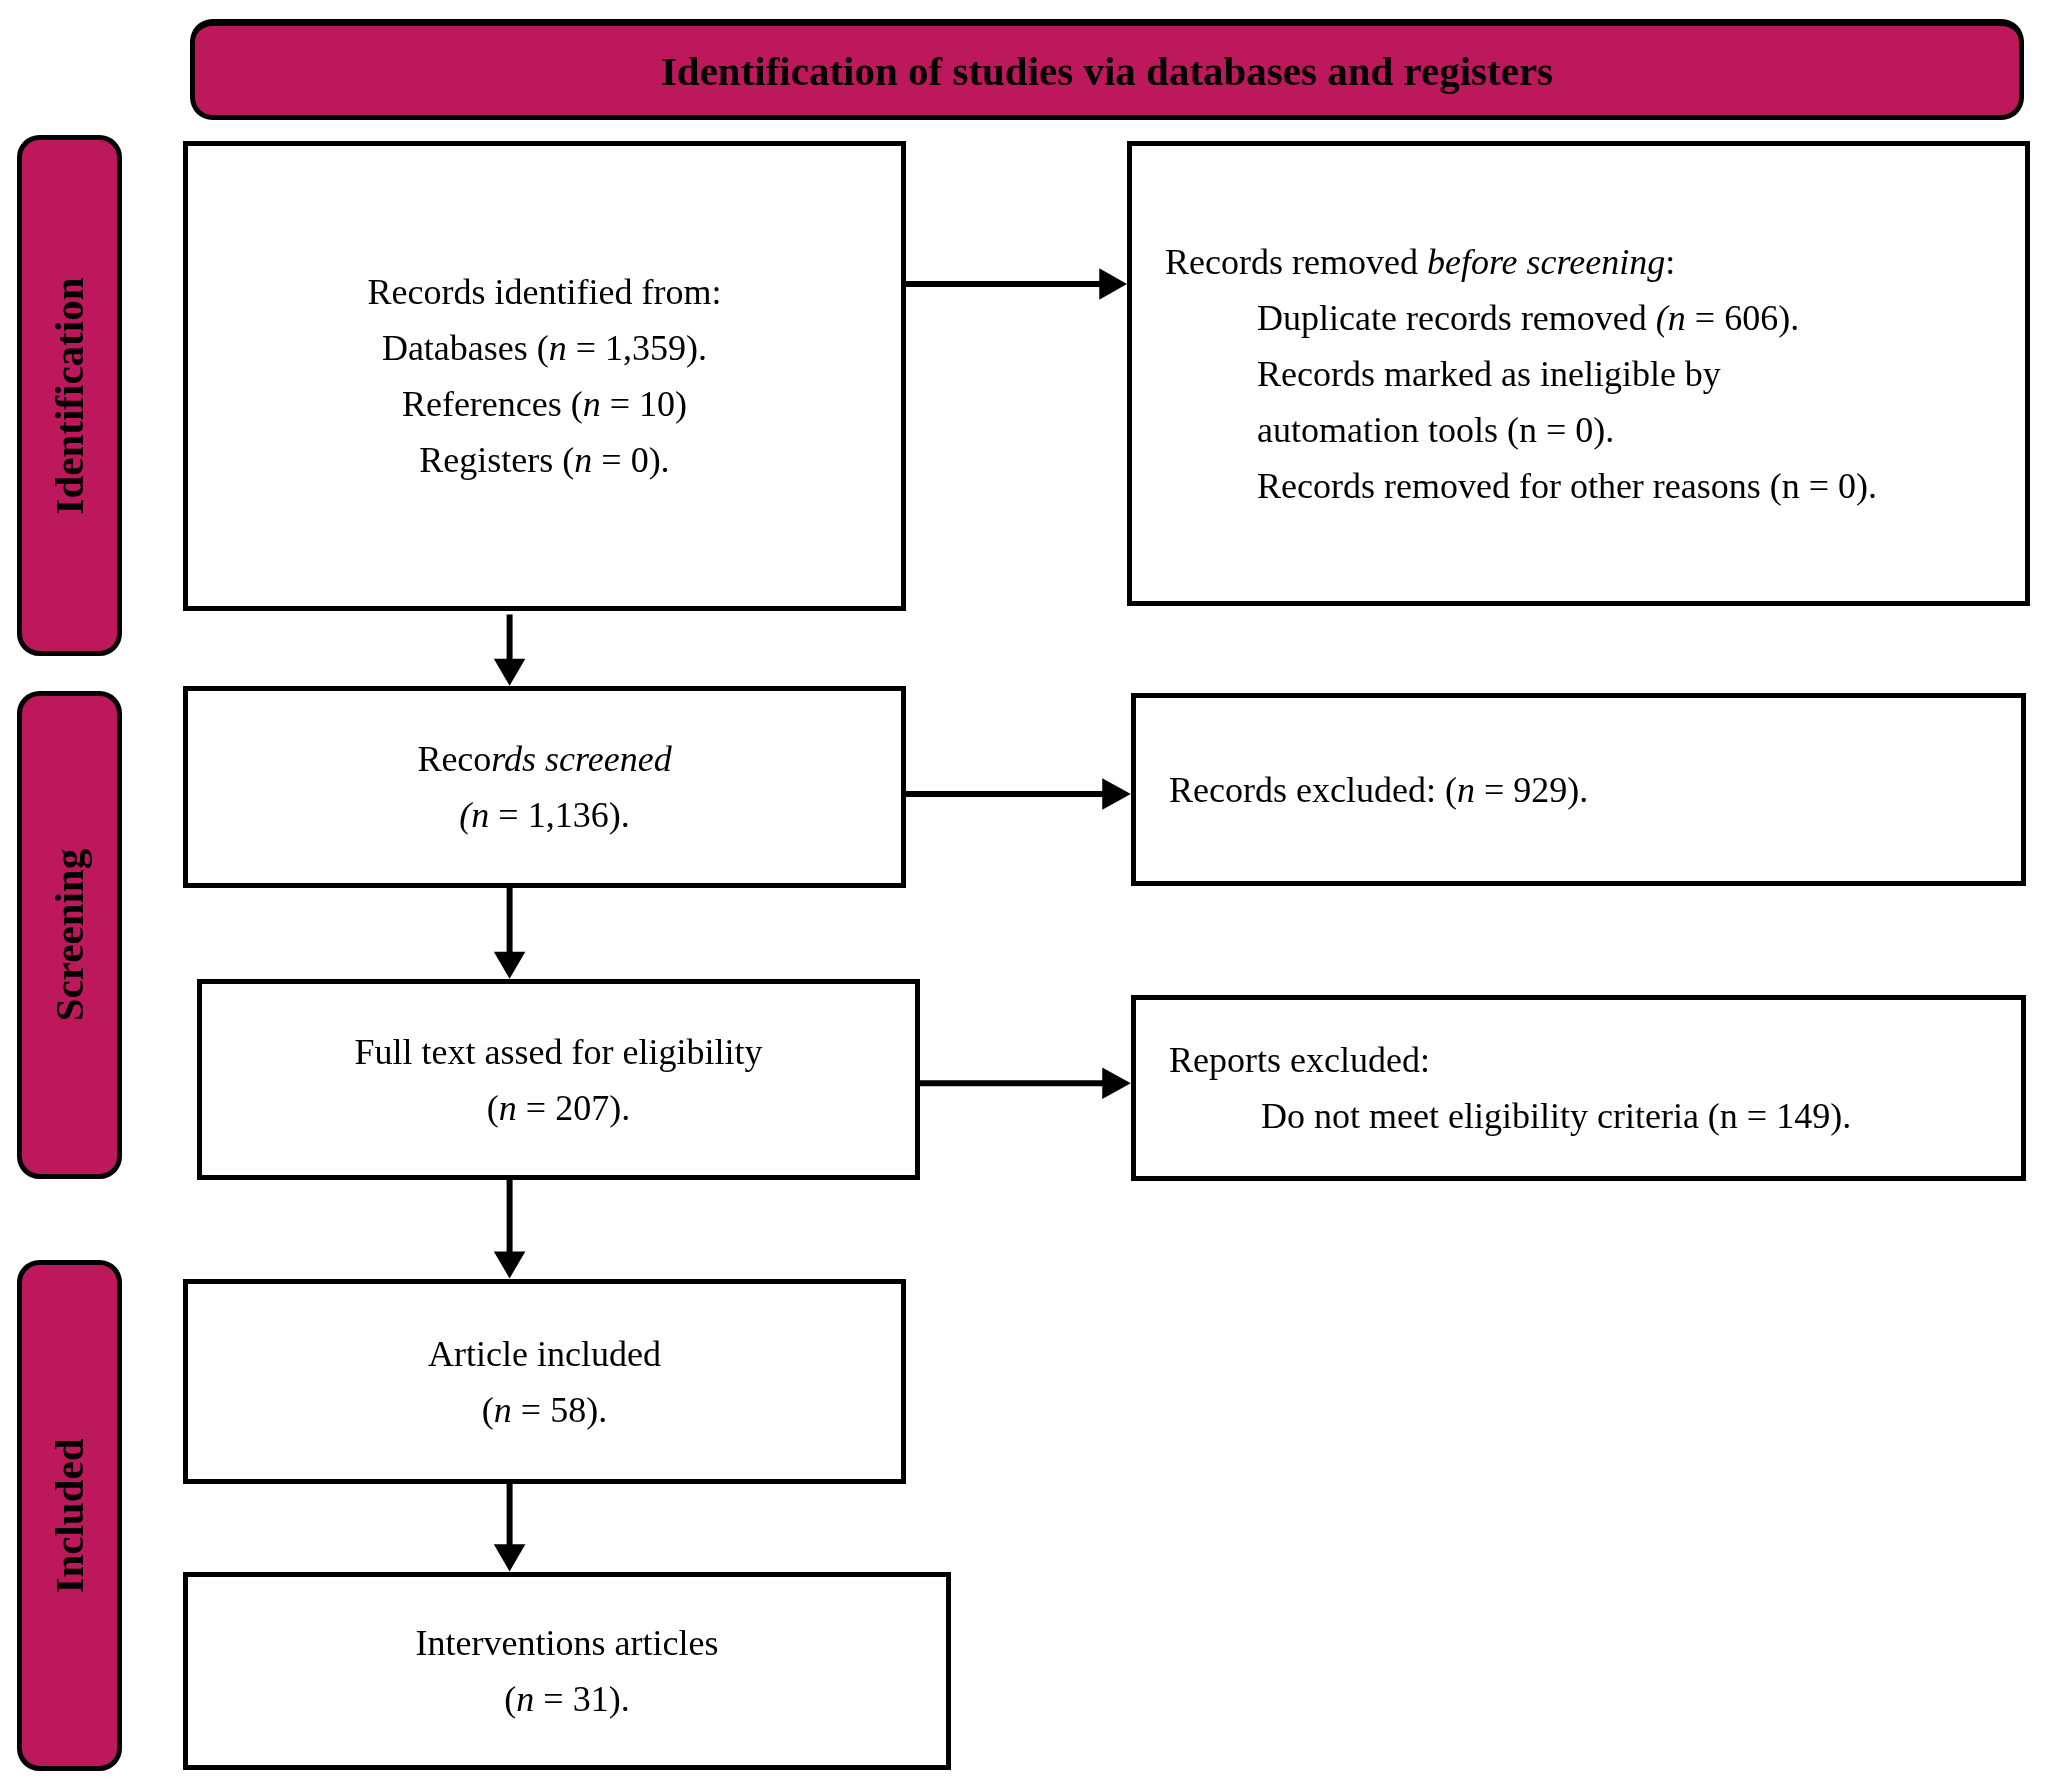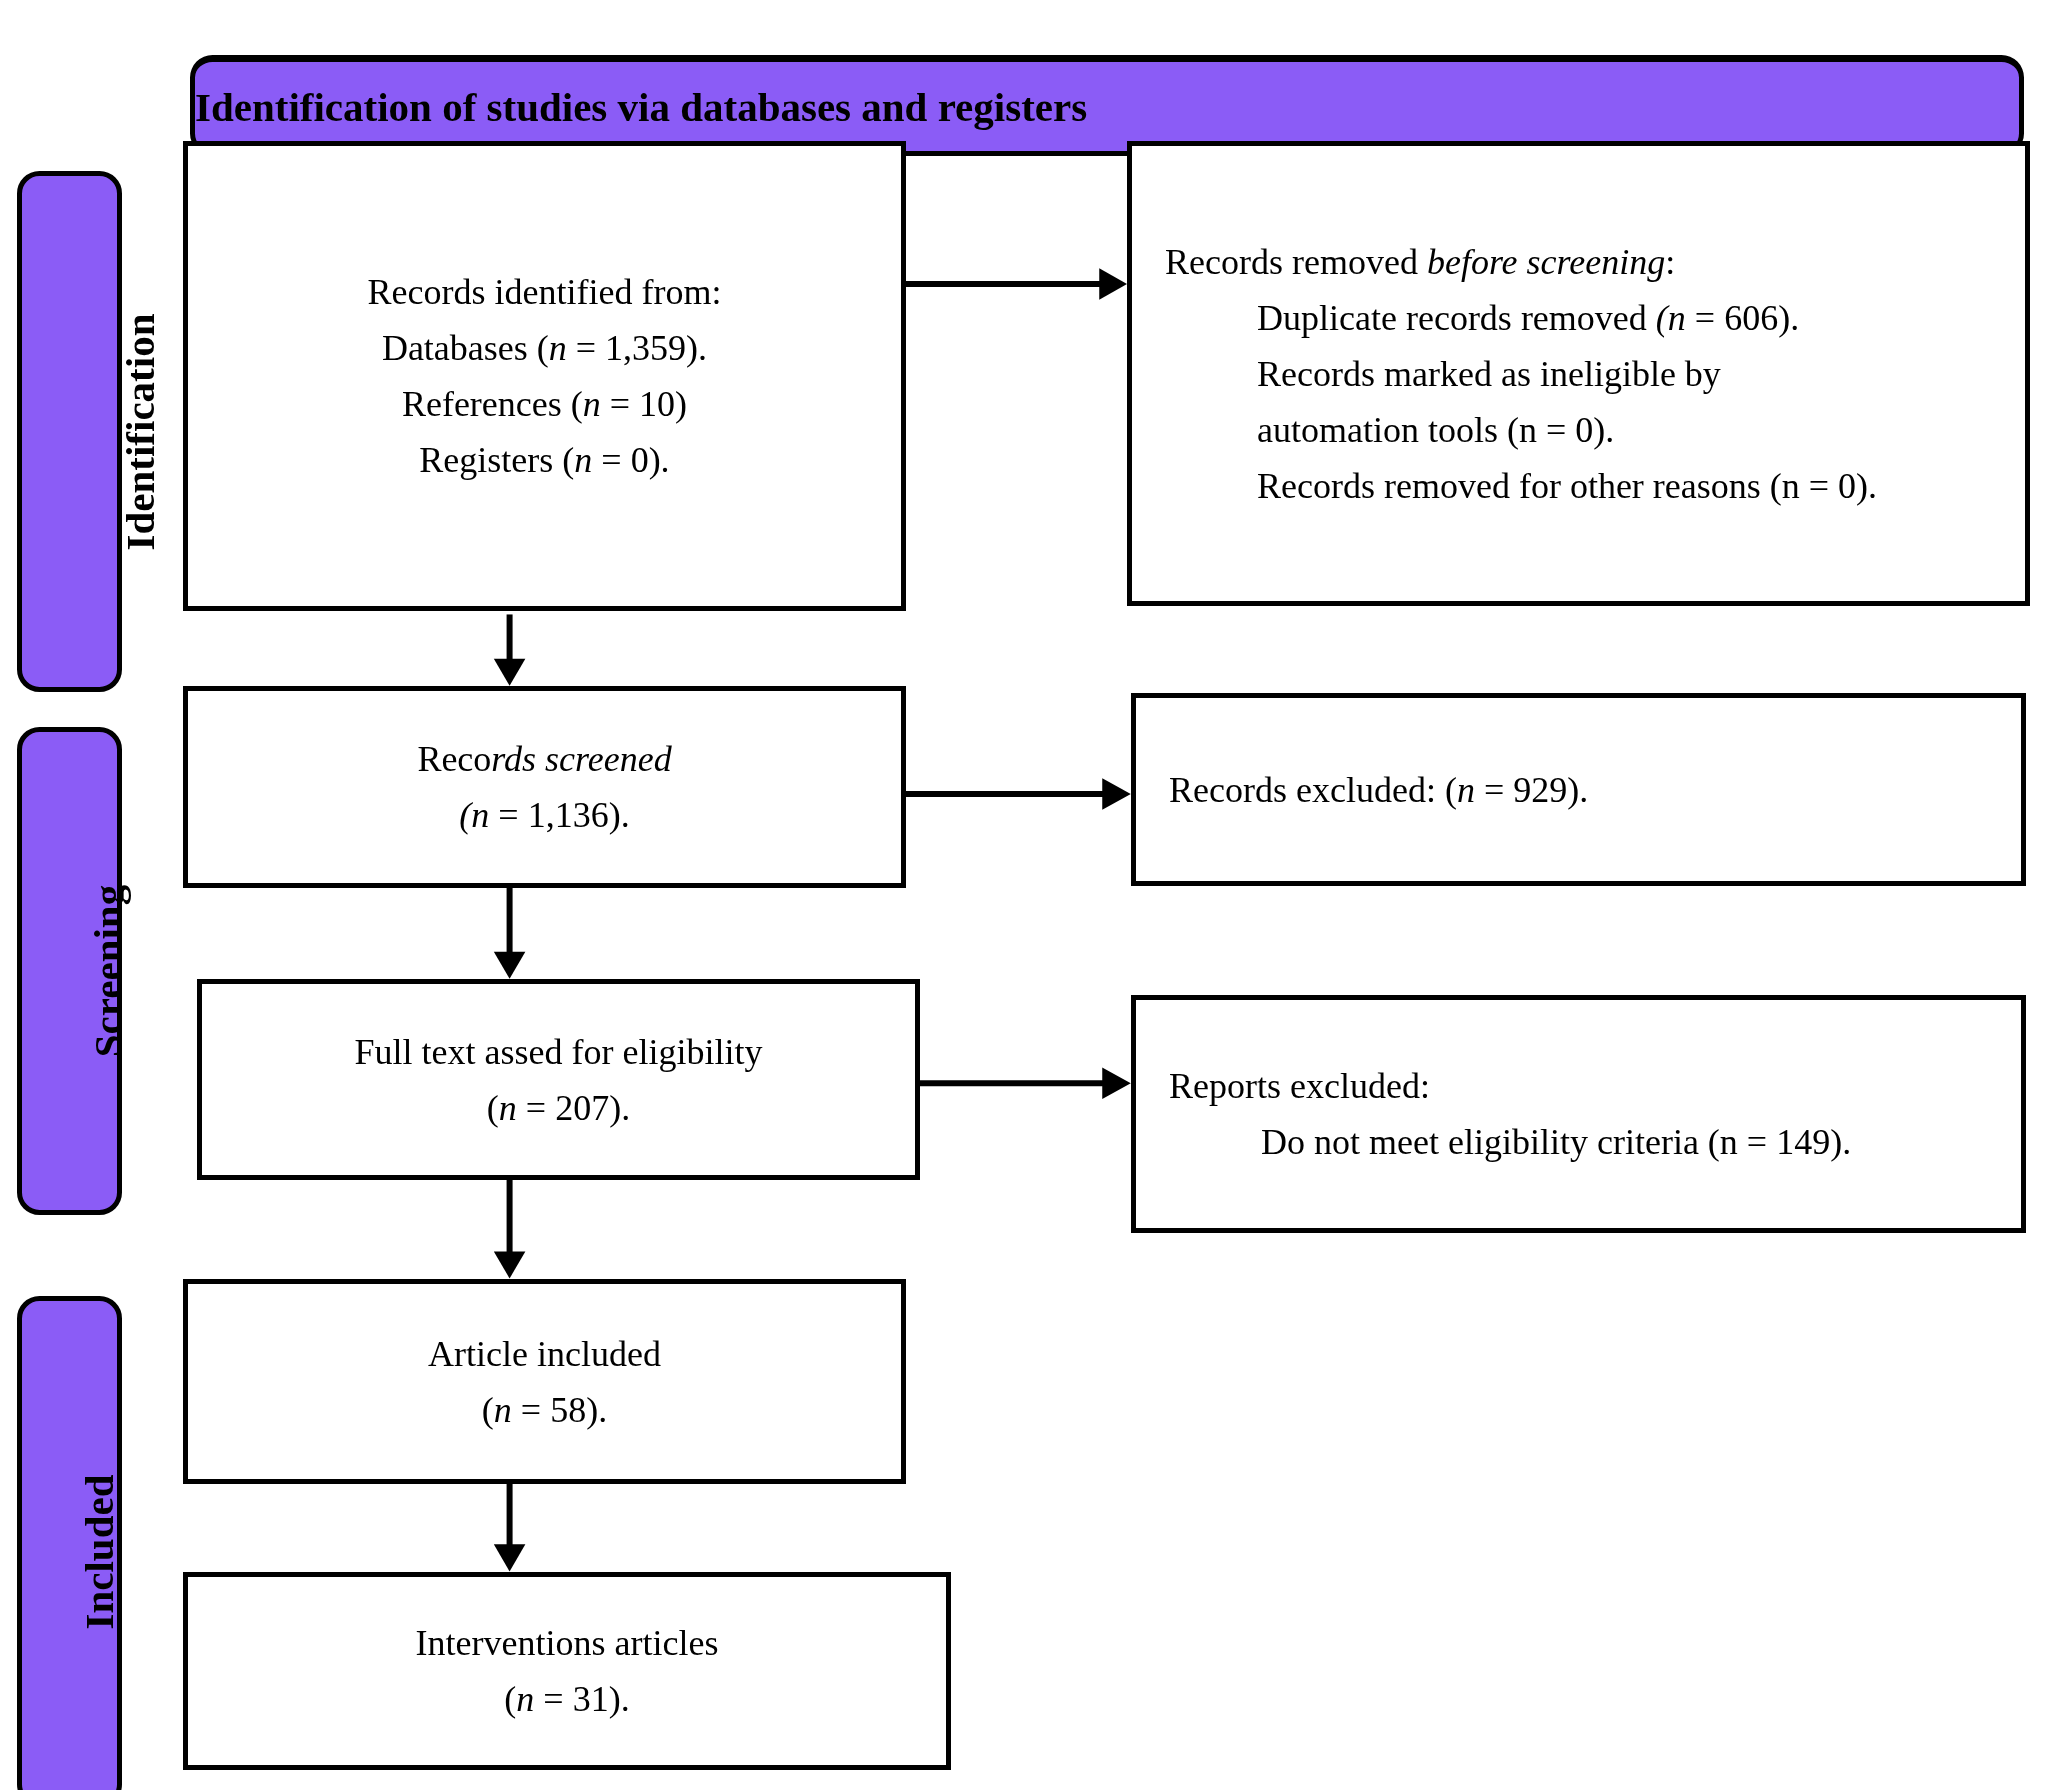--- a/index.html
+++ b/index.html
@@ -10,26 +10,25 @@
     height:1790px;
     background:#ffffff;
     font-family:"Liberation Serif","DejaVu Serif",serif;
     color:#000000;
   }
   
   .rbox{
     position:absolute;
     border:5.3px solid #000;
     border-radius:22.5px;
-    background:#8b5cf6;
+    background:#be185d;
     box-sizing:border-box;
     display:flex;
     align-items:center;
-    justify-content:flex-start;
-    margin-top:36px;
+    justify-content:center;
   }
   .rbox.header{border-top-width:7.5px;}
   .header-title{
     font-weight:bold;
     font-size:41px;
     text-align:center;
     white-space:nowrap;
   }
   .stage .v{
     transform:rotate(-90deg);
@@ -144,19 +143,19 @@
       <div class="line ind"><span>Duplicate records removed </span><em>(n</em><span> = 606).</span></div>
       <div class="line ind"><span>Records marked as ineligible by</span></div>
       <div class="line ind"><span>automation tools (n = 0).</span></div>
       <div class="line ind"><span>Records removed for other reasons (n = 0).</span></div>
     </div>
 
   <div class="box left" style="left:1131px;top:693px;width:895px;height:193px;">
       <div class="line"><span>Records excluded: (</span><em>n</em><span> = 929).</span></div>
     </div>
 
-  <div class="box left" style="left:1131px;top:995px;width:895px;height:238px;">
+  <div class="box left" style="left:1131px;top:995px;width:895px;height:186px;">
       <div class="line"><span>Reports excluded:</span></div>
       <div class="line ind"><span>Do not meet eligibility criteria (n = 149).</span></div>
     </div>
 
 </div>
 
 
 </body></html>

